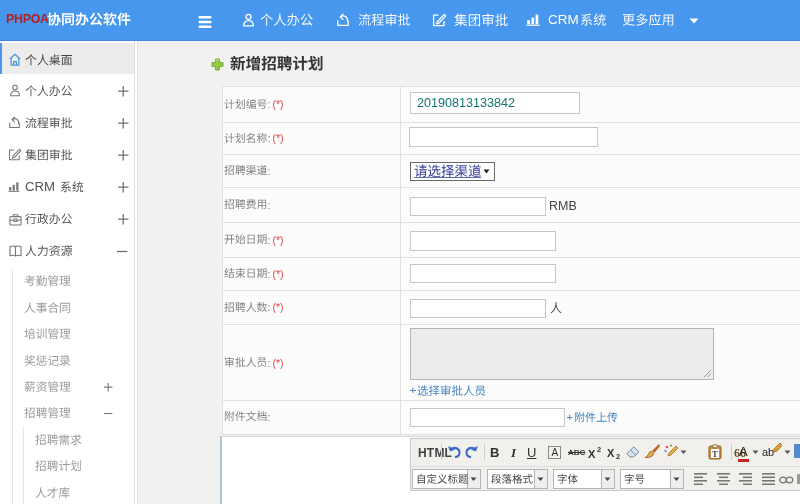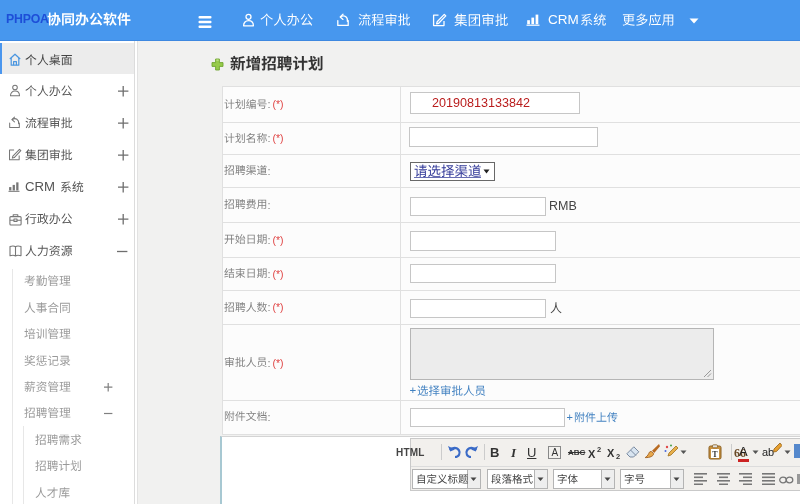--- a/index.html
+++ b/index.html
@@ -97,21 +97,21 @@
       <path id="r6BB5" d="M538 803V682C538 609 522 520 423 454C438 445 466 420 476 406C585 479 608 591 608 680V738H748V550C748 482 761 456 828 456C840 456 889 456 903 456C922 456 943 457 954 461C952 476 950 501 949 519C937 516 915 515 902 515C890 515 846 515 834 515C820 515 817 522 817 549V803ZM467 386V321H540L501 310C533 226 577 152 634 91C565 38 483 2 393 -20C408 -35 425 -64 433 -84C528 -57 614 -17 687 41C750 -12 826 -52 913 -77C924 -58 944 -28 961 -13C876 7 802 43 739 90C807 160 858 252 887 372L840 389L827 386ZM563 321H797C772 248 734 187 685 137C632 189 591 251 563 321ZM118 751V168L33 157L46 85L118 97V-66H191V109L435 150L431 215L191 179V324H415V392H191V529H416V596H191V705C278 728 373 757 445 790L383 846C321 813 214 775 120 750Z"></path>
       <path id="r843D" d="M62 -18 116 -76C178 -2 250 96 307 180L261 233C198 143 117 42 62 -18ZM109 579C165 550 241 503 278 473L323 530C285 560 208 603 152 630ZM41 385C101 358 175 313 212 282L257 339C220 371 143 413 85 437ZM520 651C477 576 398 481 294 412C311 402 334 381 347 366C388 396 425 429 458 463C494 428 537 393 584 362C494 313 392 276 298 255C312 240 329 212 336 193L403 213V-80H474V-37H791V-80H865V219H422C499 245 576 279 648 322C737 269 835 227 927 201C938 219 958 247 974 263C887 285 795 320 711 363C785 415 848 478 891 550L844 579L831 576H553C568 596 582 616 594 636ZM474 23V159H791V23ZM784 517C748 474 701 434 647 399C590 433 539 472 502 511L507 517ZM61 770V703H288V618H361V703H633V618H706V703H941V770H706V840H633V770H361V840H288V770Z"></path>
       <path id="r683C" d="M575 667H794C764 604 723 546 675 496C627 545 590 597 563 648ZM202 840V626H52V555H193C162 417 95 260 28 175C41 158 60 129 67 109C117 175 165 284 202 397V-79H273V425C304 381 339 327 355 299L400 356C382 382 300 481 273 511V555H387L363 535C380 523 409 497 422 484C456 514 490 550 521 590C548 543 583 495 626 450C541 377 441 323 341 291C356 276 375 248 384 230C410 240 436 250 462 262V-81H532V-37H811V-77H884V270L930 252C941 271 962 300 977 315C878 345 794 392 726 449C796 522 853 610 889 713L842 735L828 732H612C628 761 642 791 654 822L582 841C543 739 478 641 403 570V626H273V840ZM532 29V222H811V29ZM511 287C570 318 625 356 676 401C725 358 782 319 847 287Z"></path>
       <path id="r5F0F" d="M709 791C761 755 823 701 853 665L905 712C875 747 811 798 760 833ZM565 836C565 774 567 713 570 653H55V580H575C601 208 685 -82 849 -82C926 -82 954 -31 967 144C946 152 918 169 901 186C894 52 883 -4 855 -4C756 -4 678 241 653 580H947V653H649C646 712 645 773 645 836ZM59 24 83 -50C211 -22 395 20 565 60L559 128L345 82V358H532V431H90V358H270V67Z"></path>
       <path id="r5B57" d="M460 363V300H69V228H460V14C460 0 455 -5 437 -6C419 -6 354 -6 287 -4C300 -24 314 -58 319 -79C404 -79 457 -78 492 -67C528 -54 539 -32 539 12V228H930V300H539V337C627 384 717 452 779 516L728 555L711 551H233V480H635C584 436 519 392 460 363ZM424 824C443 798 462 765 475 736H80V529H154V664H843V529H920V736H563C549 769 523 814 497 847Z"></path>
       <path id="r4F53" d="M251 836C201 685 119 535 30 437C45 420 67 380 74 363C104 397 133 436 160 479V-78H232V605C266 673 296 745 321 816ZM416 175V106H581V-74H654V106H815V175H654V521C716 347 812 179 916 84C930 104 955 130 973 143C865 230 761 398 702 566H954V638H654V837H581V638H298V566H536C474 396 369 226 259 138C276 125 301 99 313 81C419 177 517 342 581 518V175Z"></path>
     </defs>
   </svg>
 <div id="pg">
 <div style="position:absolute;left:0px;top:0px;width:800px;height:41px;background:#4797ee;border-bottom:1px solid #3e88e0;box-sizing:border-box;"></div>
-<div style="position:absolute;left:6px;top:11.0px;height:16px;line-height:16px;font-size:12.3px;font-weight:bold;color:#1d4ed8;letter-spacing:-0.2px;white-space:nowrap;">PHPOA</div>
+<div style="position:absolute;left:6px;top:11.0px;height:16px;line-height:16px;font-size:12.3px;font-weight:bold;color:#b91c1c;letter-spacing:-0.2px;white-space:nowrap;">PHPOA</div>
 <svg style="position:absolute;left:47px;top:9.9px" width="84" height="18.2" viewBox="0 0 84 18.2" fill="#fff">
       <g transform="translate(0,14.37) scale(0.014000,-0.014000)">
         <use href="#b534F" x="0.0"></use>
         <use href="#b540C" x="1000.0"></use>
         <use href="#b529E" x="2000.0"></use>
         <use href="#b516C" x="3000.0"></use>
         <use href="#b8F6F" x="4000.0"></use>
         <use href="#b4EF6" x="5000.0"></use>
       </g>
     </svg>
@@ -486,21 +486,21 @@
 <svg style="position:absolute;left:224px;top:409.4px" width="43.4" height="14.1" viewBox="0 0 43.4 14.1" fill="#808080">
       <g transform="translate(0,11.21) scale(0.010850,-0.010850)">
         <use href="#r9644" x="0.0"></use>
         <use href="#r4EF6" x="1000.0"></use>
         <use href="#r6587" x="2000.0"></use>
         <use href="#r6863" x="3000.0"></use>
       </g>
     </svg>
 <div style="position:absolute;left:267.5px;top:409.5px;height:14px;line-height:14px;font-size:11px;font-weight:normal;color:#808080;letter-spacing:0;white-space:nowrap;">:</div>
 <div style="position:absolute;left:409.5px;top:92px;width:170px;height:21.5px;background:#fff;border:1px solid #c6c6c6;box-sizing:border-box;"></div>
-<div style="position:absolute;left:432px;top:95.3px;height:16px;line-height:16px;font-size:12.6px;font-weight:normal;color:#b91c1c;letter-spacing:0;white-space:nowrap;">20190813133842</div>
+<div style="position:absolute;left:417px;top:95.3px;height:16px;line-height:16px;font-size:12.6px;font-weight:normal;color:#0f766e;letter-spacing:0;white-space:nowrap;">20190813133842</div>
 <div style="position:absolute;left:409px;top:126.5px;width:189px;height:20.5px;background:#fff;border:1px solid #c6c6c6;box-sizing:border-box;"></div>
 <div style="position:absolute;left:410px;top:161.5px;width:84.5px;height:19px;background:#fff;border:1px solid #686868;box-sizing:border-box;"></div>
 <svg style="position:absolute;left:413.5px;top:161.9px" width="67.5" height="17.6" viewBox="0 0 67.5 17.6" fill="#333a99">
       <g transform="translate(0,13.94) scale(0.013500,-0.013500)">
         <use href="#r8BF7" x="0.0"></use>
         <use href="#r9009" x="1000.0"></use>
         <use href="#r62E9" x="2000.0"></use>
         <use href="#r6E20" x="3000.0"></use>
         <use href="#r9053" x="4000.0"></use>
         <rect x="0" y="-150" width="5000" height="55"></rect>
@@ -541,21 +541,21 @@
       <g transform="translate(0,11.32) scale(0.011000,-0.011000)">
         <use href="#r9644" x="0.0"></use>
         <use href="#r4EF6" x="1000.0"></use>
         <use href="#r4E0A" x="2000.0"></use>
         <use href="#r4F20" x="3000.0"></use>
       </g>
     </svg>
 <div style="position:absolute;left:220px;top:435.5px;width:580px;height:68.5px;background:#fff;border-left:2px solid #a7c8d2;border-top:1px solid #d4d4d4;box-sizing:border-box;"></div>
 <div style="position:absolute;left:410px;top:438px;width:390px;height:53px;background:#f2f0ed;border:1px solid #c9c9c9;border-right:none;box-sizing:border-box;"></div>
 <div style="position:absolute;left:411px;top:466px;width:389px;height:1px;background:#dcdcdc;"></div>
-<div style="position:absolute;left:396px;top:447.5px;height:10px;line-height:10px;font-size:10px;font-weight:bold;color:#444;letter-spacing:0.2px;white-space:nowrap;">HTML</div>
+<div style="position:absolute;left:418px;top:447.5px;height:10px;line-height:10px;font-size:12px;font-weight:bold;color:#444;letter-spacing:0.2px;white-space:nowrap;">HTML</div>
 <div style="position:absolute;left:441px;top:444px;width:1px;height:16px;background:#ccc;"></div>
 <svg style="position:absolute;left:447px;top:445px" width="15" height="14" viewBox="0 0 15 14">
       <path d="M3 5 C5 2.2 10 2 12 5.4 C13.6 8.2 12 12 8 12" fill="none" stroke="#3b6bc7" stroke-width="2.2"></path>
       <path d="M1 1 L3.2 6.6 L8 4.4 Z" fill="#3b6bc7"></path>
     </svg>
 <svg style="position:absolute;left:464px;top:445px" width="15" height="14" viewBox="0 0 15 14">
       <path d="M12 5 C10 2.2 5 2 3 5.4 C1.4 8.2 3 12 7 12" fill="none" stroke="#3b6bc7" stroke-width="2.2"></path>
       <path d="M14 1 L11.8 6.6 L7 4.4 Z" fill="#3b6bc7"></path>
     </svg>
 <div style="position:absolute;left:484px;top:444px;width:1px;height:16px;background:#ccc;"></div>

